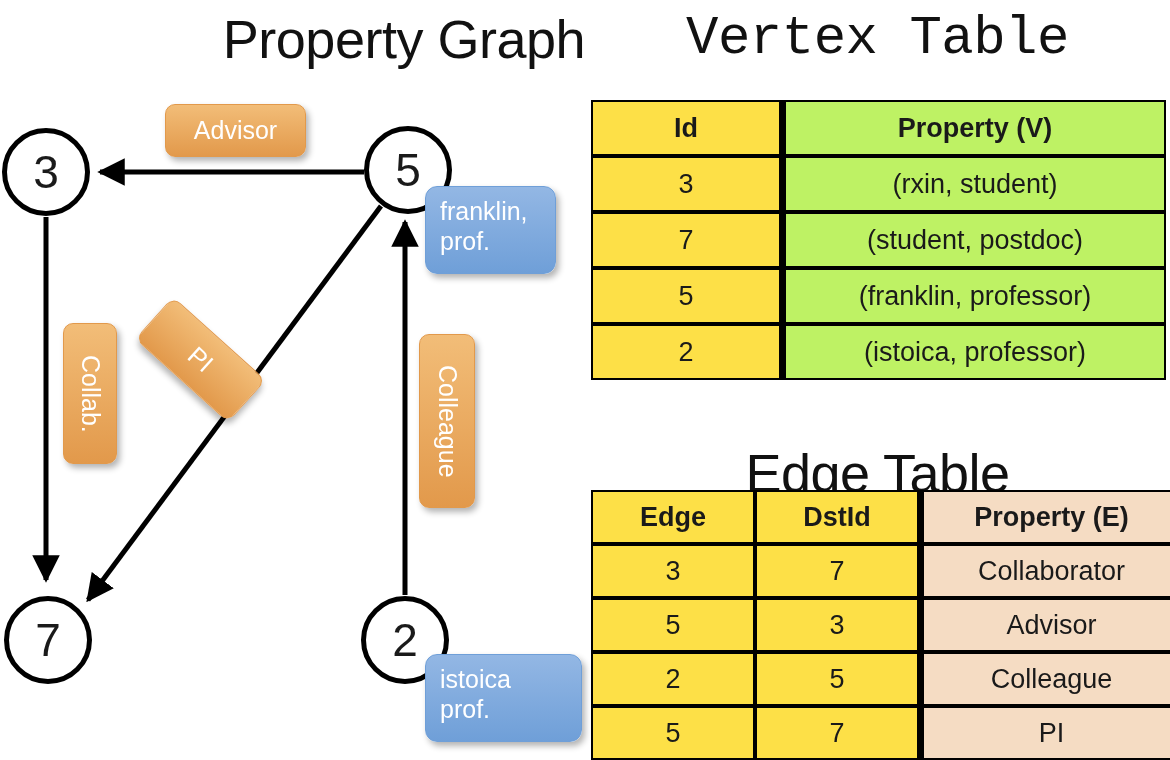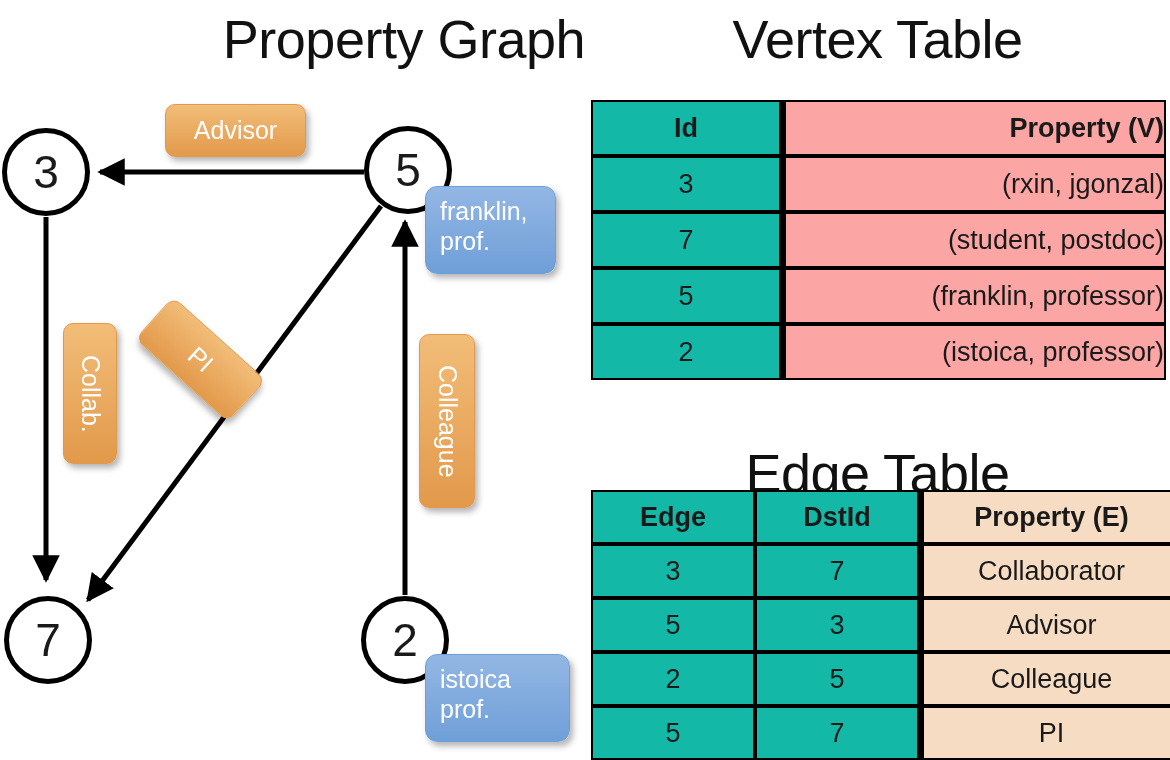--- a/index.html
+++ b/index.html
@@ -21,21 +21,21 @@
     position: absolute;
     font-family: "Liberation Sans", sans-serif;
     font-weight: 300;
     font-size: 54px;
     letter-spacing: -0.5px;
     color: #111111;
     white-space: nowrap;
     text-align: center;
   }
   #title-property-graph { left: 0px;   top: 8px;   width: 585px; text-align: right; }
-  #title-vertex-table   { left: 585px; top: 8px;   width: 585px; }
+  #title-vertex-table   { left: 585px; top: 8px;   width: 585px; font-family: Liberation Mono, monospace; }
   #title-edge-table     { left: 585px; top: 398px; width: 585px; margin-top: 44px; }
 
   
   #graph-panel {
     position: absolute;
     left: 0; top: 0; width: 585px; height: 760px;
   }
   #graph-svg { position: absolute; left: 0; top: 0; }
 
   .node-circle {
@@ -94,26 +94,26 @@
     table-layout: fixed;
   }
   .tbl td, .tbl th {
     border: 2px solid #000;
     text-align: center;
     vertical-align: middle;
     font-weight: 400;
     font-size: 27px;
     color: #1a1a1a;
     padding: 0;
-    background: #14b8a6;
+    background: #fde047;
     box-sizing: border-box;
   }
   .tbl th { font-weight: 700; }
   .tbl .sep { border-left-width: 5px; }
-  .vt .prop { background: #fca5a5; text-align: right; }
+  .vt .prop { background: #bef264; }
   .et .prop { background: #f5dcc3; }
 
   #vertex-table { left: 591px; top: 100px; width: 575px; }
   #vertex-table td, #vertex-table th { height: 56px; }
 
   #edge-table { left: 591px; top: 490px; width: 590px; }
   #edge-table td, #edge-table th { height: 54px; }
 </style>
 </head>
 <body>
@@ -150,21 +150,21 @@
     <span>7</span>
   </div>
   <div class="node-circle" style="left:361px; top:596px;">
     <span>2</span>
   </div>
 
   <div class="prop-box" style="left:425px; top:186px; width:131px; height:88px;">
     <div>franklin,</div>
     <div>prof.</div>
   </div>
-  <div class="prop-box" style="left:425px; top:654px; width:145px; height:88px;">
+  <div class="prop-box" style="left:425px; top:654px; width:157px; height:88px;">
     <div>istoica</div>
     <div>prof.</div>
   </div>
 
   <div class="edge-label" style="left:165px; top:104px; width:141px; height:53px;">Advisor</div>
 
   <div class="edge-label rot90" style="left:63px; top:323px; width:54px; height:141px;">Collab.</div>
 
   <div class="edge-label" style="left:138px; top:331px; width:125px; height:57px; transform: rotate(42deg); transform-origin: center center;">PI</div>
 
@@ -179,21 +179,21 @@
     </colgroup>
   <thead>
     <tr>
       <th>Id</th>
       <th class="sep prop">Property (V)</th>
     </tr>
   </thead>
   <tbody>
     <tr>
       <td>3</td>
-      <td class="sep prop">(rxin, jgonzal)</td>
+      <td class="sep prop">(rxin, student)</td>
     </tr>
     <tr>
       <td>7</td>
       <td class="sep prop">(student, postdoc)</td>
     </tr>
     <tr>
       <td>5</td>
       <td class="sep prop">(franklin, professor)</td>
     </tr>
     <tr>

